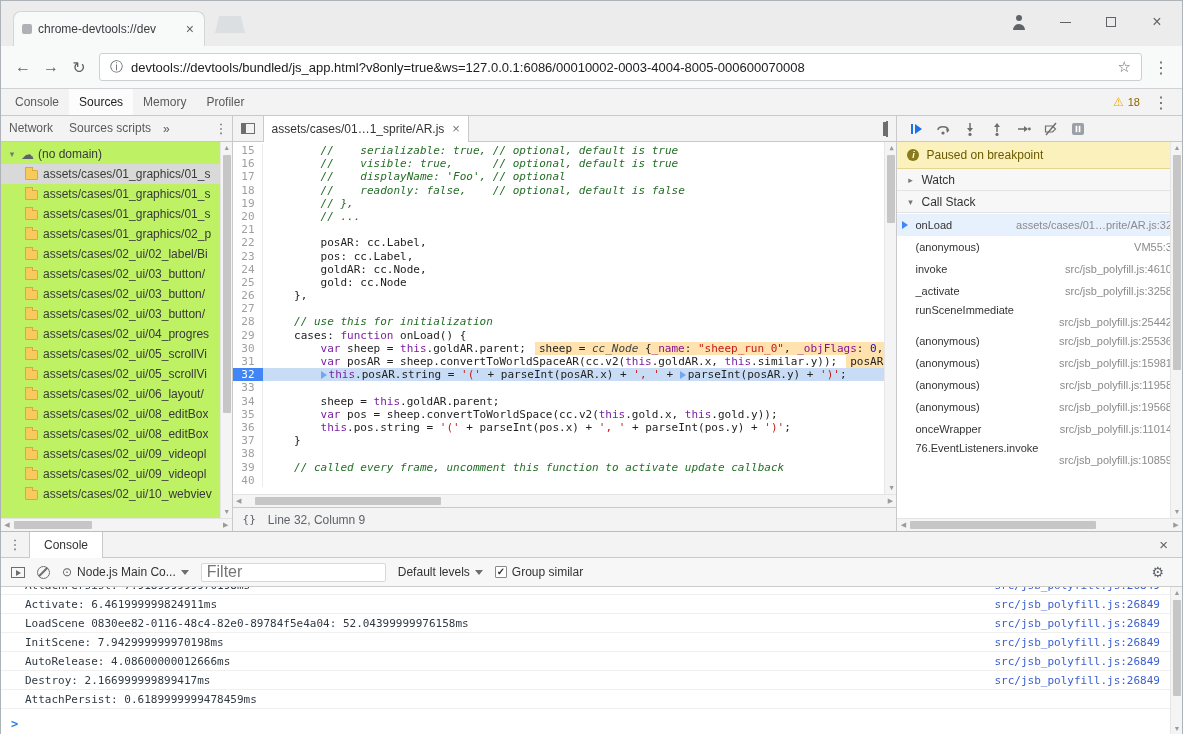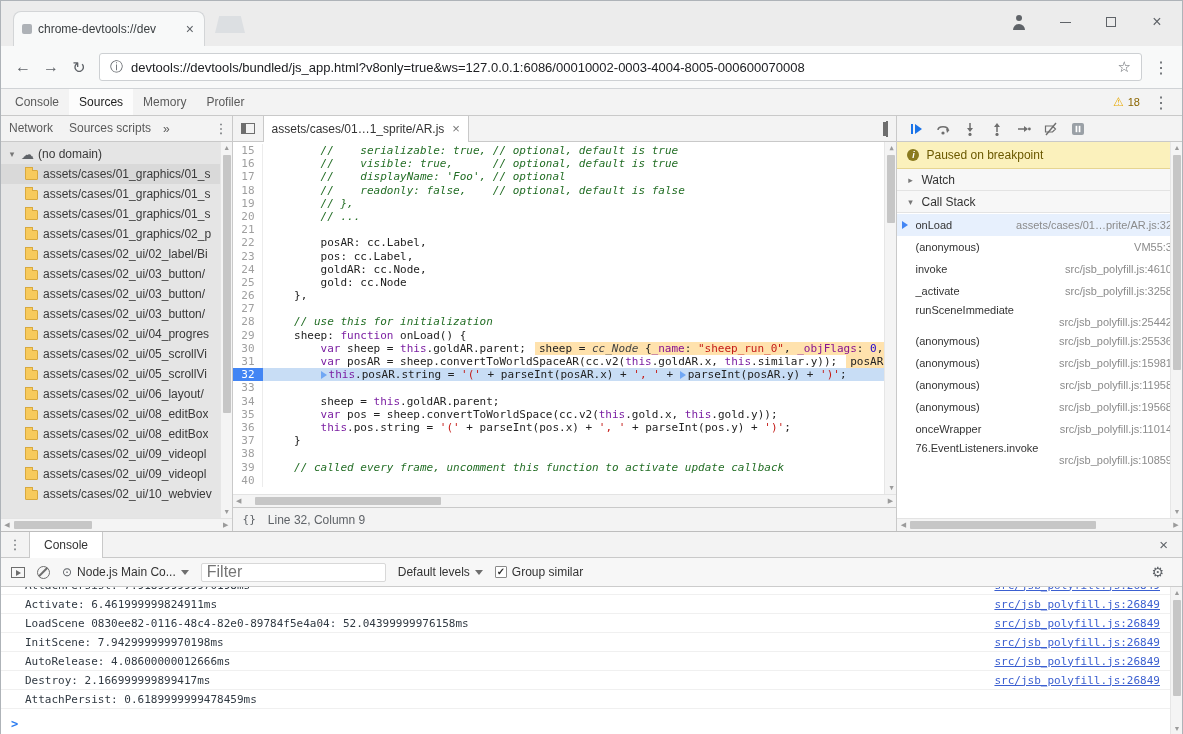--- a/index.html
+++ b/index.html
@@ -37,21 +37,21 @@
   .dt-tab{padding:0 10px;line-height:26px;color:#5a5a5a;font-size:12px}
   .dt-tab.selected{color:#222;background:#fcfcfc}
   .dt-right{margin-left:auto;display:flex;align-items:center;gap:8px;padding-right:8px}
   .warn-badge{display:flex;gap:4px;align-items:center;font-size:11px;color:#8a6500}
   .warn-ico{color:#e8a902;font-size:12px}
 
   
   .dt-main{display:flex;height:415px;flex:0 0 auto}
 
   
-  .nav-pane{width:232px;border-right:1px solid #c9c9c9;display:flex;flex-direction:column;background:#e5e5e5;position:relative}
+  .nav-pane{width:232px;border-right:1px solid #c9c9c9;display:flex;flex-direction:column;background:#bef264;position:relative}
   .pane-tabs{height:26px;background:#f3f3f3;border-bottom:1px solid #c9c9c9;display:flex;align-items:center;font-size:12px;color:#5a5a5a;flex:0 0 auto}
   .pane-tab{padding:0 8px;line-height:25px}
   .more-tabs{padding:0 4px;color:#5a5a5a}
   .pane-tabs-menu{margin-left:auto;padding-right:4px;color:#5f6368;font-size:13px}
   .tree{flex:1;overflow:hidden;padding-top:2px;position:relative}
   .tree-row{height:20px;display:flex;align-items:center;gap:5px;padding-left:24px;white-space:nowrap;overflow:hidden;font-size:12px;color:#3a3a3a}
   .tree-row.selected{background:#d9d9d9}
   .root-row{padding-left:6px;gap:4px}
   .twisty{font-size:9px;color:#777;width:10px;text-align:center}
   .cloud{font-size:13px;color:#5f6368}
@@ -140,21 +140,21 @@
   .ctx-ico{color:#5f6368;font-size:12px}
   .caret{width:0;height:0;border-left:4px solid transparent;border-right:4px solid transparent;border-top:5px solid #6e6e6e}
   .filter-input{width:185px;height:19px;border:1px solid #d8d8d8;border-radius:2px;background:#fff;font-size:16px;padding:0 5px;color:#333;font-family:"Liberation Sans",sans-serif}
   .levels,.group-similar{display:flex;align-items:center;gap:5px;color:#333}
   .checkbox{width:12px;height:12px;border:1px solid #8a8a8a;border-radius:1px;background:#fff;display:flex;align-items:center;justify-content:center;font-size:10px;line-height:10px;color:#2b2b2b;font-weight:bold}
   .gear{margin-left:auto;color:#5f6368;font-size:14px;padding-right:8px}
   .console-msgs{flex:1;overflow:hidden;font-family:"DejaVu Sans Mono",monospace;font-size:11px;position:relative}
   .console-row{display:flex;align-items:center;height:19px;border-bottom:1px solid #f0f0f0;padding:0 22px 0 24px}
   .console-row.clipped{margin-top:-11px}
   .console-text{color:#303942;white-space:nowrap;overflow:hidden}
-  .console-link{margin-left:auto;color:#3b5fd0;text-decoration:underline;white-space:nowrap;padding-left:12px}
+  .console-link{margin-left:auto;color:#3b5fd0;white-space:nowrap;padding-left:12px}
   .console-prompt{height:22px;display:flex;align-items:center;padding-left:10px;gap:6px;flex:0 0 auto}
   .prompt-chev{color:#2d7df0;font-family:"DejaVu Sans Mono",monospace;font-weight:bold;font-size:12px}
 </style>
 </head>
 <body>
 
 <div class="window">
 
   <div class="titlebar">
     <div class="browser-tab">
@@ -367,21 +367,21 @@
             <div class="code-line">
               <span class="gutter">27</span>
               <span class="code-text"></span>
             </div>
             <div class="code-line">
               <span class="gutter">28</span>
               <span class="code-text"><span class="tk-c">    // use this for initialization</span></span>
             </div>
             <div class="code-line">
               <span class="gutter">29</span>
-              <span class="code-text"><span class="tk-p">    sheep: </span><span class="tk-k">function</span><span class="tk-p"> onLoad() {</span></span>
+              <span class="code-text"><span class="tk-p">    cases: </span><span class="tk-k">function</span><span class="tk-p"> onLoad() {</span></span>
             </div>
             <div class="code-line">
               <span class="gutter">30</span>
               <span class="code-text"><span class="tk-p">        </span><span class="tk-k">var</span><span class="tk-p"> sheep = </span><span class="tk-k">this</span><span class="tk-p">.goldAR.parent;</span><span class="inline-widget"><span class="tk-p">sheep = </span><span class="tk-it">cc_Node </span><span class="tk-p">{</span><span class="tk-prop">_name</span><span class="tk-p">: </span><span class="tk-s">"sheep_run_0"</span><span class="tk-p">, </span><span class="tk-prop">_objFlags</span><span class="tk-p">: </span><span class="tk-n">0</span><span class="tk-p">,</span></span></span>
             </div>
             <div class="code-line">
               <span class="gutter">31</span>
               <span class="code-text"><span class="tk-p">        </span><span class="tk-k">var</span><span class="tk-p"> posAR = sheep.convertToWorldSpaceAR(cc.v2(</span><span class="tk-k">this</span><span class="tk-p">.goldAR.x, </span><span class="tk-k">this</span><span class="tk-p">.similar.y));</span><span class="inline-widget"><span class="tk-p">posAR</span></span></span>
             </div>
             <div class="code-line exec">

